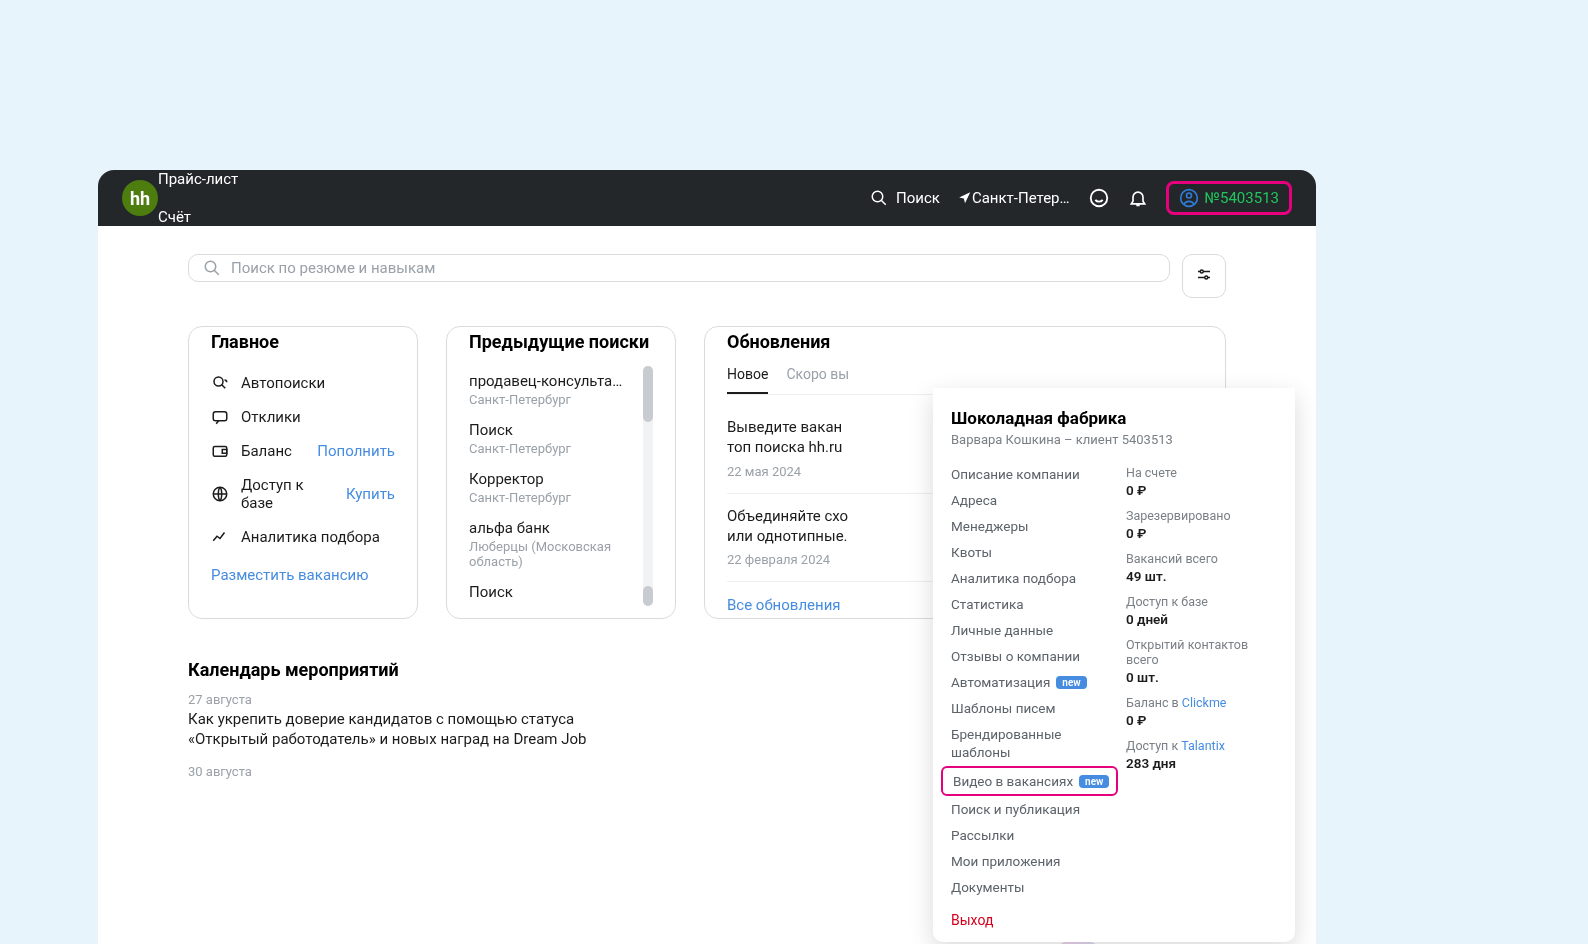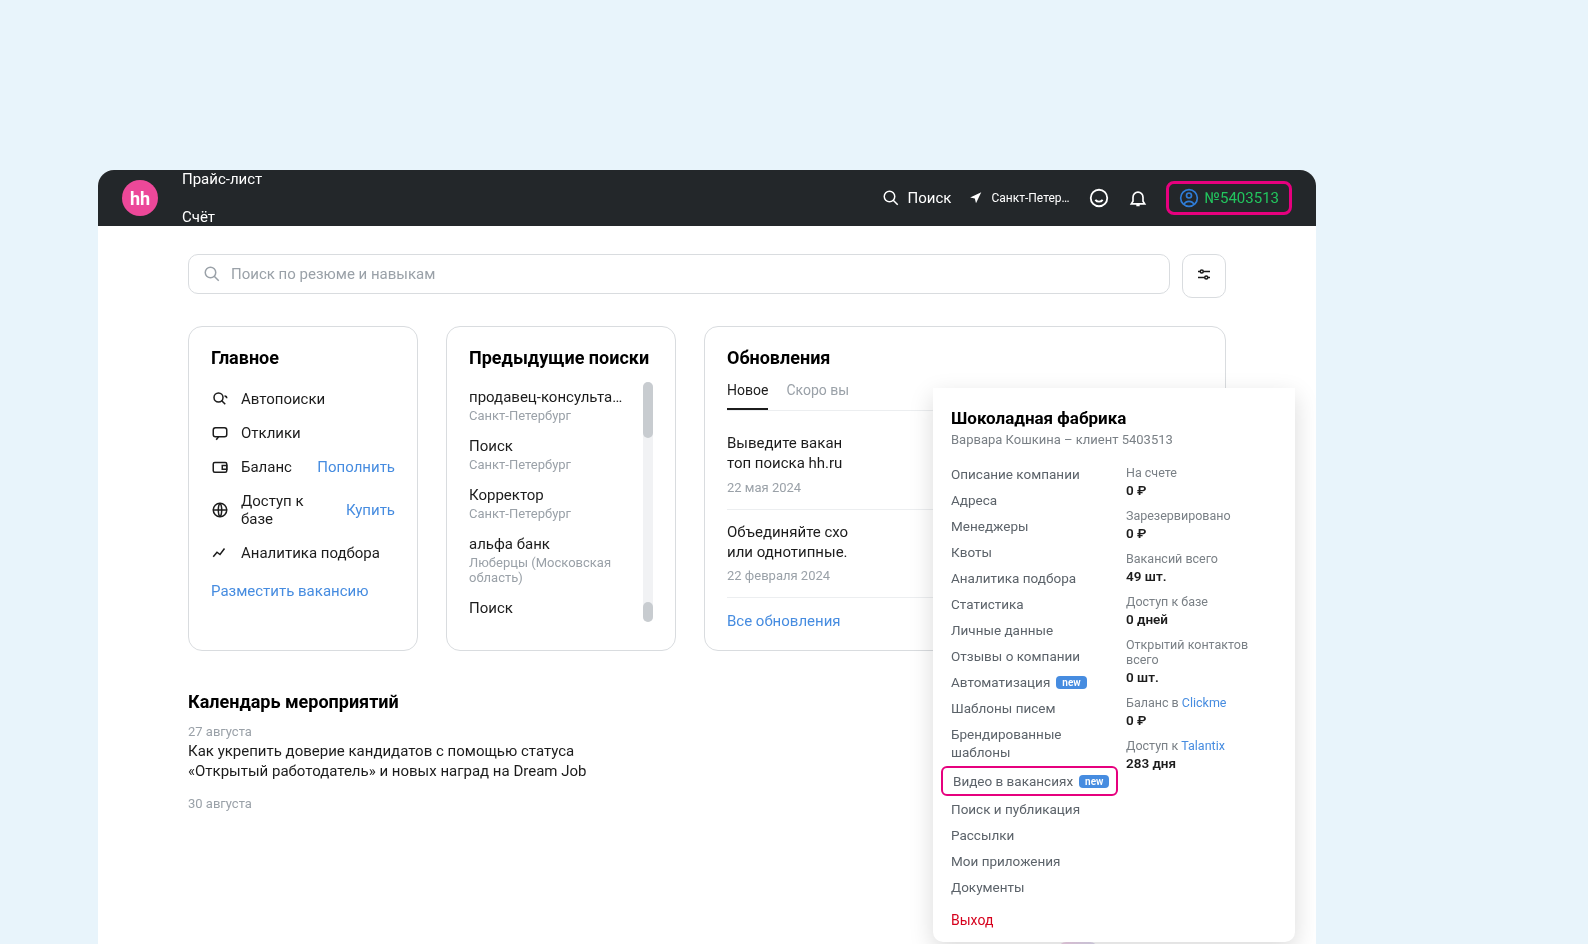--- a/index.html
+++ b/index.html
@@ -1,34 +1,34 @@
 <!DOCTYPE html>
 <html><head>
 <meta charset="utf-8">
 <style>
 * { box-sizing: border-box; margin: 0; padding: 0; font-family: -apple-system, BlinkMacSystemFont, "Segoe UI", Roboto, Arial, sans-serif; }
 body { background: #e8f4fb; width: 1588px; height: 944px; overflow: hidden; }
 .app-window { position: absolute; left: 98px; top: 170px; width: 1218px; height: 774px; background: #fff; border-radius: 16px 16px 0 0; overflow: hidden; }
 .topbar { height: 56px; background: #23272a; display: flex; align-items: center; padding: 0 24px; color: #fff; }
-.logo { width: 36px; height: 36px; background: #ec4899; border-radius: 50%; display: flex; align-items: center; justify-content: center; font-weight: 700; font-size: 18px; color: #fff; margin-right: 24px; }
+.logo { width: 36px; height: 36px; background: #4d7c0f; border-radius: 50%; display: flex; align-items: center; justify-content: center; font-weight: 700; font-size: 18px; color: #fff; }
 .nav { display: flex; gap: 20px; flex-direction: column; }
 .nav-item { color: #fff; font-size: 15px; cursor: pointer; }
 .topbar-right { margin-left: auto; display: flex; align-items: center; gap: 18px; }
 .search-trigger { display: flex; align-items: center; gap: 8px; color: #fff; font-size: 15px; cursor: pointer; }
-.city-trigger { display: flex; align-items: center; gap: 8px; color: #fff; font-size: 12px; cursor: pointer; max-width: 120px; overflow: hidden; white-space: nowrap; text-overflow: ellipsis; }
+.city-trigger { display: flex; align-items: center; gap: 0; color: #fff; font-size: 15px; cursor: pointer; max-width: 120px; overflow: hidden; white-space: nowrap; text-overflow: ellipsis; }
 .icon-btn { color: #fff; cursor: pointer; display: flex; align-items: center; }
 .account-pill { display: flex; align-items: center; gap: 6px; color: #22c55e; font-size: 15px; border: 3px solid #e6007e; border-radius: 8px; padding: 4px 10px; cursor: pointer; }
 .content { padding: 28px 90px 0 90px; }
 .search-row { display: flex; gap: 12px; margin-bottom: 28px; }
-.search-input-wrap { flex: 1; display: flex; align-items: center; border: 1px solid #d9dcdf; border-radius: 10px; padding: 0 14px; height: 40px; background: #fff; }
+.search-input-wrap { flex: 1; display: flex; align-items: center; border: 1px solid #d9dcdf; border-radius: 10px; padding: 0 14px; height: 28px; background: #fff; }
 .search-input-wrap input { border: none; outline: none; font-size: 15px; flex: 1; background: transparent; color: #333; }
 .search-input-wrap input::placeholder { color: #9aa1a8; }
 .round-btn { width: 44px; height: 44px; border: 1px solid #d9dcdf; border-radius: 10px; display: flex; align-items: center; justify-content: center; cursor: pointer; background: #fff; }
 .cards-row { display: flex; gap: 28px; }
-.card { border: 1px solid #d9dcdf; border-radius: 14px; padding: 20px 22px; flex: 1; min-width: 0; }
+.card { border: 1px solid #d9dcdf; border-radius: 14px; padding: 4px 22px; flex: 1; min-width: 0; }
 .card-title { font-weight: 700; font-size: 18px; margin-bottom: 14px; }
 .glav-item { display: flex; align-items: center; gap: 12px; padding: 8px 0; font-size: 15px; color: #1c1c1c; }
 .glav-item .right { margin-left: auto; color: #468ce0; font-size: 15px; cursor: pointer; }
 .glav-item .count { margin-left: auto; color: #1c1c1c; }
 .place-vacancy { color: #468ce0; font-size: 15px; margin-top: 12px; cursor: pointer; }
 .prev-list { position: relative; height: 240px; overflow: hidden; }
 .prev-item { padding: 6px 0 8px 0; }
 .prev-item .p-title { font-size: 15px; color: #1c1c1c; white-space: nowrap; overflow: hidden; text-overflow: ellipsis; }
 .prev-item .p-sub { font-size: 13px; color: #9aa1a8; margin-top: 2px; }
 .scrollbar { position: absolute; right: 0; top: 0; width: 10px; height: 100%; background: #f1f2f4; border-radius: 5px; }

